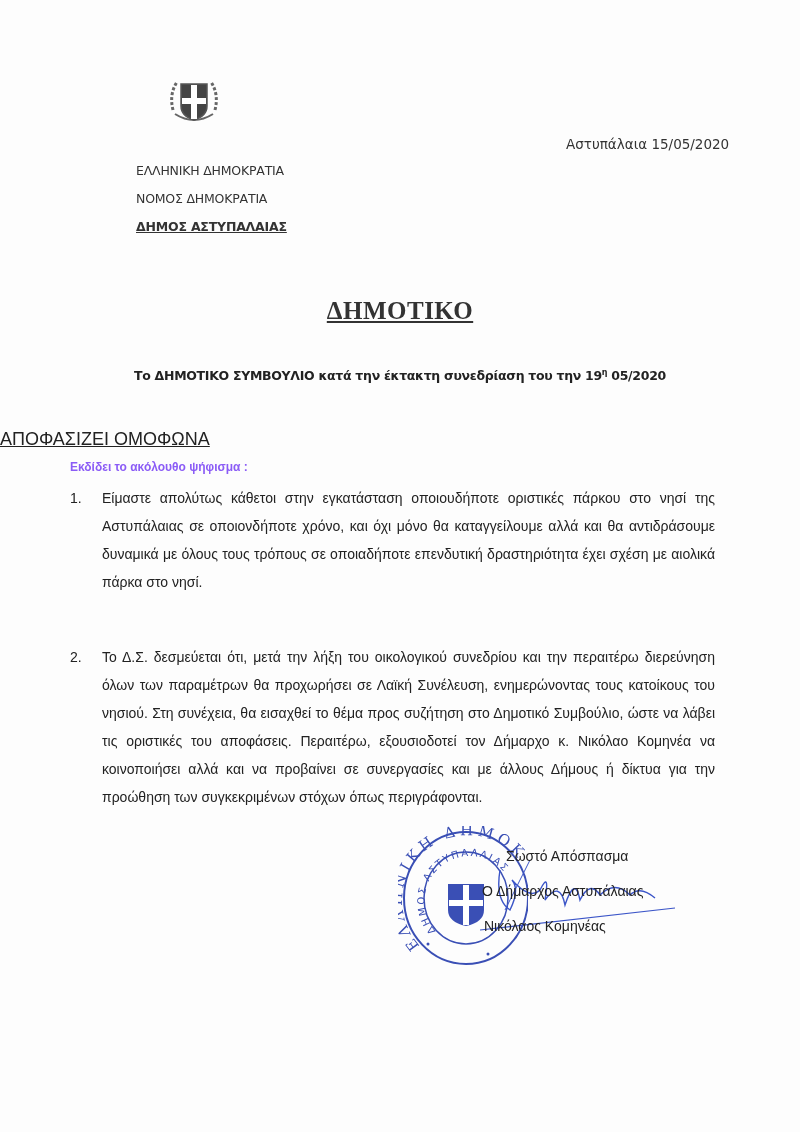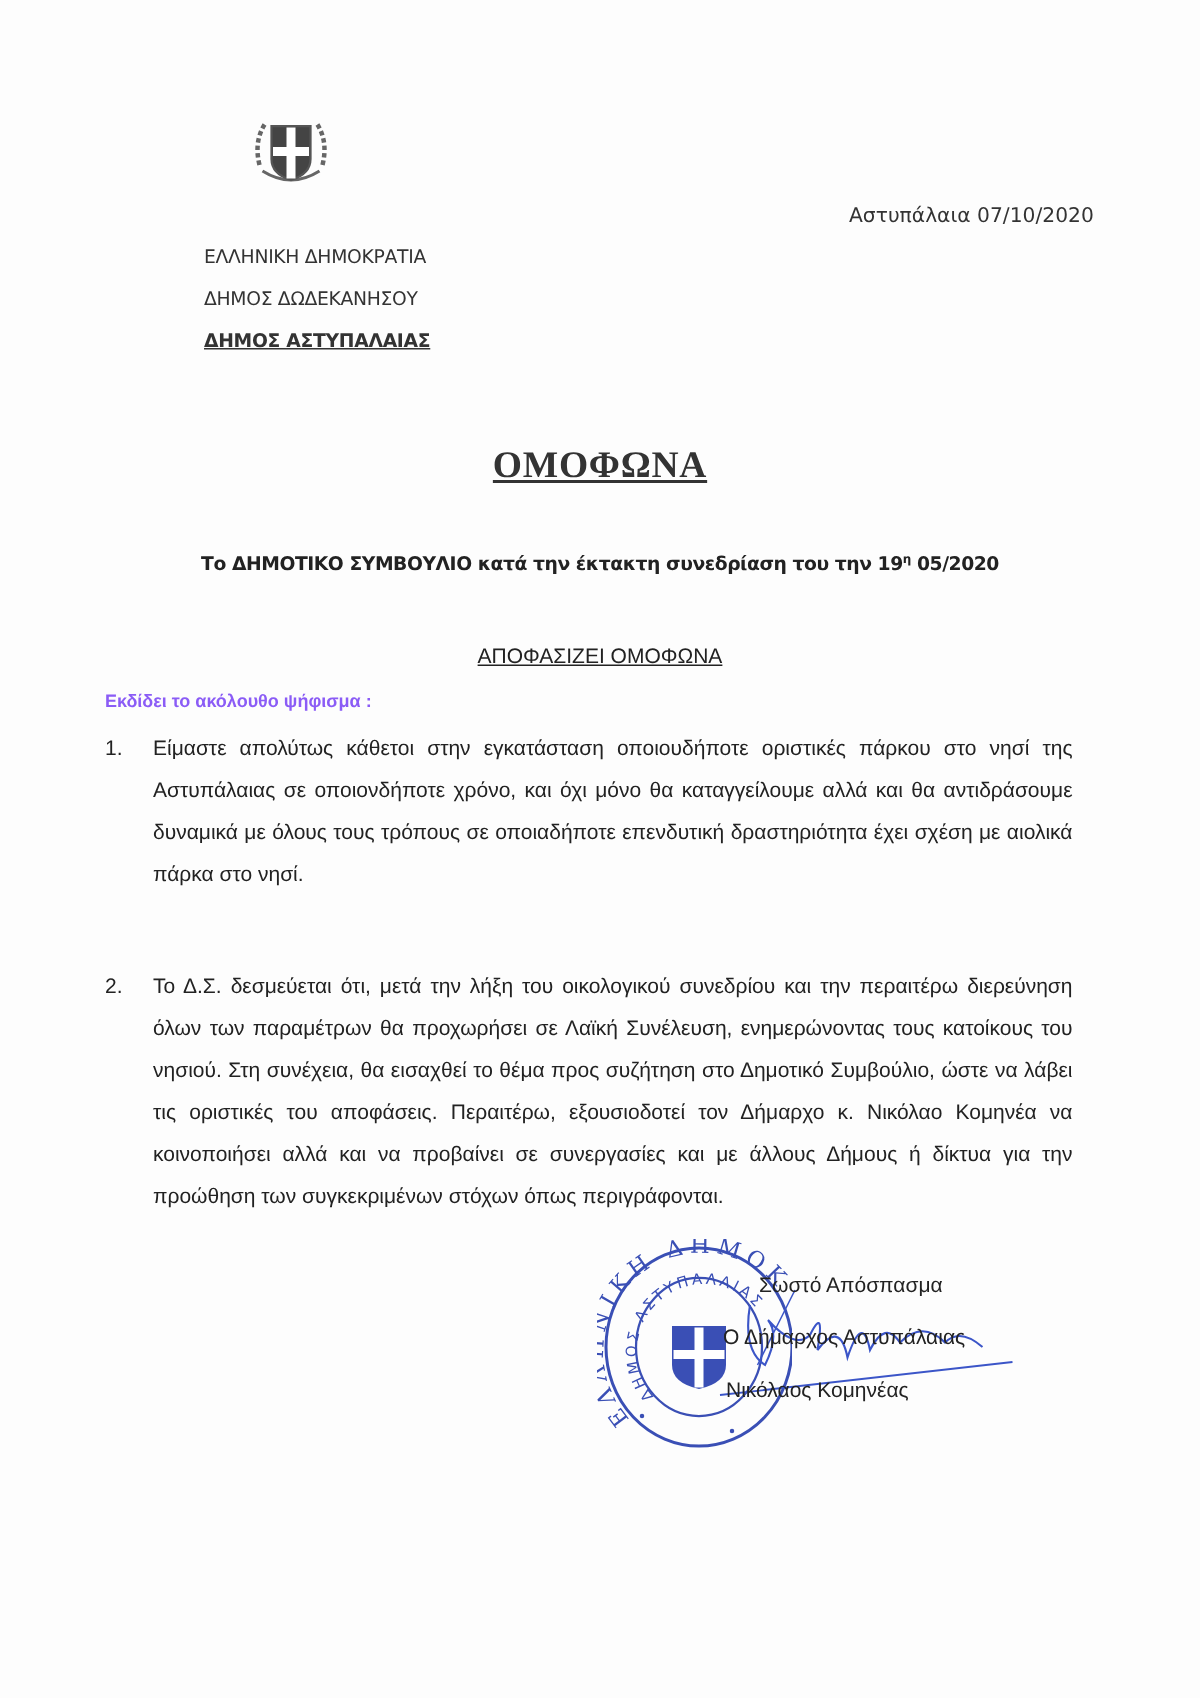--- a/index.html
+++ b/index.html
@@ -19,22 +19,22 @@
       font-family: "Liberation Serif", serif; font-weight: bold; font-size: 25px;
       text-decoration: underline; color: #333; letter-spacing: 0.5px;
     }
     #session {
       left: 0; width: 800px; top: 368px; text-align: center;
       font-family: "DejaVu Sans", sans-serif; font-weight: bold; font-size: 12.5px; color: #222;
       letter-spacing: -0.3px;
     }
     #session sup { font-size: 8px; }
     #decides {
-      left: 0; width: 800px; top: 429px; text-align: center;
-      font-weight: normal; font-size: 14px; text-decoration: underline; color: #222;
+      left: 0; width: 800px; top: 429px; 
+      font-weight: normal; font-size: 18px; text-decoration: underline; color: #222;
     }
     #issues { left: 70px; top: 460px; font-weight: bold; font-size: 12px; color: #8b5cf6; }
     .item { left: 70px; width: 645px; font-size: 14px; line-height: 28px; color: #222; }
     .item .num { position: absolute; left: 0; top: 0; width: 24px; }
     .item .txt { position: absolute; left: 32px; width: 613px; text-align: justify; text-align-last: left; }
     #item1 { top: 484px; }
     #item2 { top: 643px; }
     #stamp { left: 398px; top: 826px; width: 130px; height: 142px; }
     #signature-svg { left: 440px; top: 850px; width: 240px; height: 90px; }
     .sig { font-size: 14px; color: #222; }
@@ -49,26 +49,26 @@
   <svg width="62" height="62" viewBox="0 0 62 62">
     <path d="M10 40 Q6 24 14 12" stroke="#666" stroke-width="3" fill="none" stroke-dasharray="3 2"></path>
     <path d="M52 40 Q56 24 48 12" stroke="#666" stroke-width="3" fill="none" stroke-dasharray="3 2"></path>
     <path d="M12 44 Q31 56 50 44" stroke="#666" stroke-width="2" fill="none"></path>
     <path d="M18 14 L44 14 L44 36 Q44 46 31 50 Q18 46 18 36 Z" fill="#444" stroke="#555" stroke-width="1.5"></path>
     <rect x="28" y="15" width="6" height="34" fill="#fff"></rect>
     <rect x="19" y="28" width="24" height="6" fill="#fff"></rect>
   </svg>
 </div>
 
-<div id="date" class="abs">Αστυπάλαια 07/10/2020</div>
+<div id="date" class="abs">Αστυπάλαια 15/05/2020</div>
 <div id="hdr1" class="abs hdr">ΕΛΛΗΝΙΚΗ ΔΗΜΟΚΡΑΤΙΑ</div>
-<div id="hdr2" class="abs hdr">ΔΗΜΟΣ ΔΩΔΕΚΑΝΗΣΟΥ</div>
+<div id="hdr2" class="abs hdr">ΝΟΜΟΣ ΔΗΜΟΚΡΑΤΙΑ</div>
 <div id="hdr3" class="abs hdr">ΔΗΜΟΣ ΑΣΤΥΠΑΛΑΙΑΣ</div>
 
-<div id="title" class="abs">ΟΜΟΦΩΝΑ</div>
+<div id="title" class="abs">ΔΗΜΟΤΙΚΟ</div>
 
 <div id="session" class="abs"><span>Το ΔΗΜΟΤΙΚΟ ΣΥΜΒΟΥΛΙΟ κατά την έκτακτη συνεδρίαση του την 19</span><sup>η</sup><span> 05/2020</span></div>
 
 <div id="decides" class="abs">ΑΠΟΦΑΣΙΖΕΙ ΟΜΟΦΩΝΑ</div>
 <div id="issues" class="abs">Εκδίδει το ακόλουθο ψήφισμα :</div>
 
 <div id="item1" class="abs item">
   <span class="num">1.</span>
   <div class="txt">Είμαστε απολύτως κάθετοι στην εγκατάσταση οποιουδήποτε οριστικές πάρκου στο νησί της Αστυπάλαιας σε οποιονδήποτε χρόνο, και όχι μόνο θα καταγγείλουμε αλλά και θα αντιδράσουμε δυναμικά με όλους τους τρόπους σε οποιαδήποτε επενδυτική δραστηριότητα έχει σχέση με αιολικά πάρκα στο νησί.</div>
 </div>

